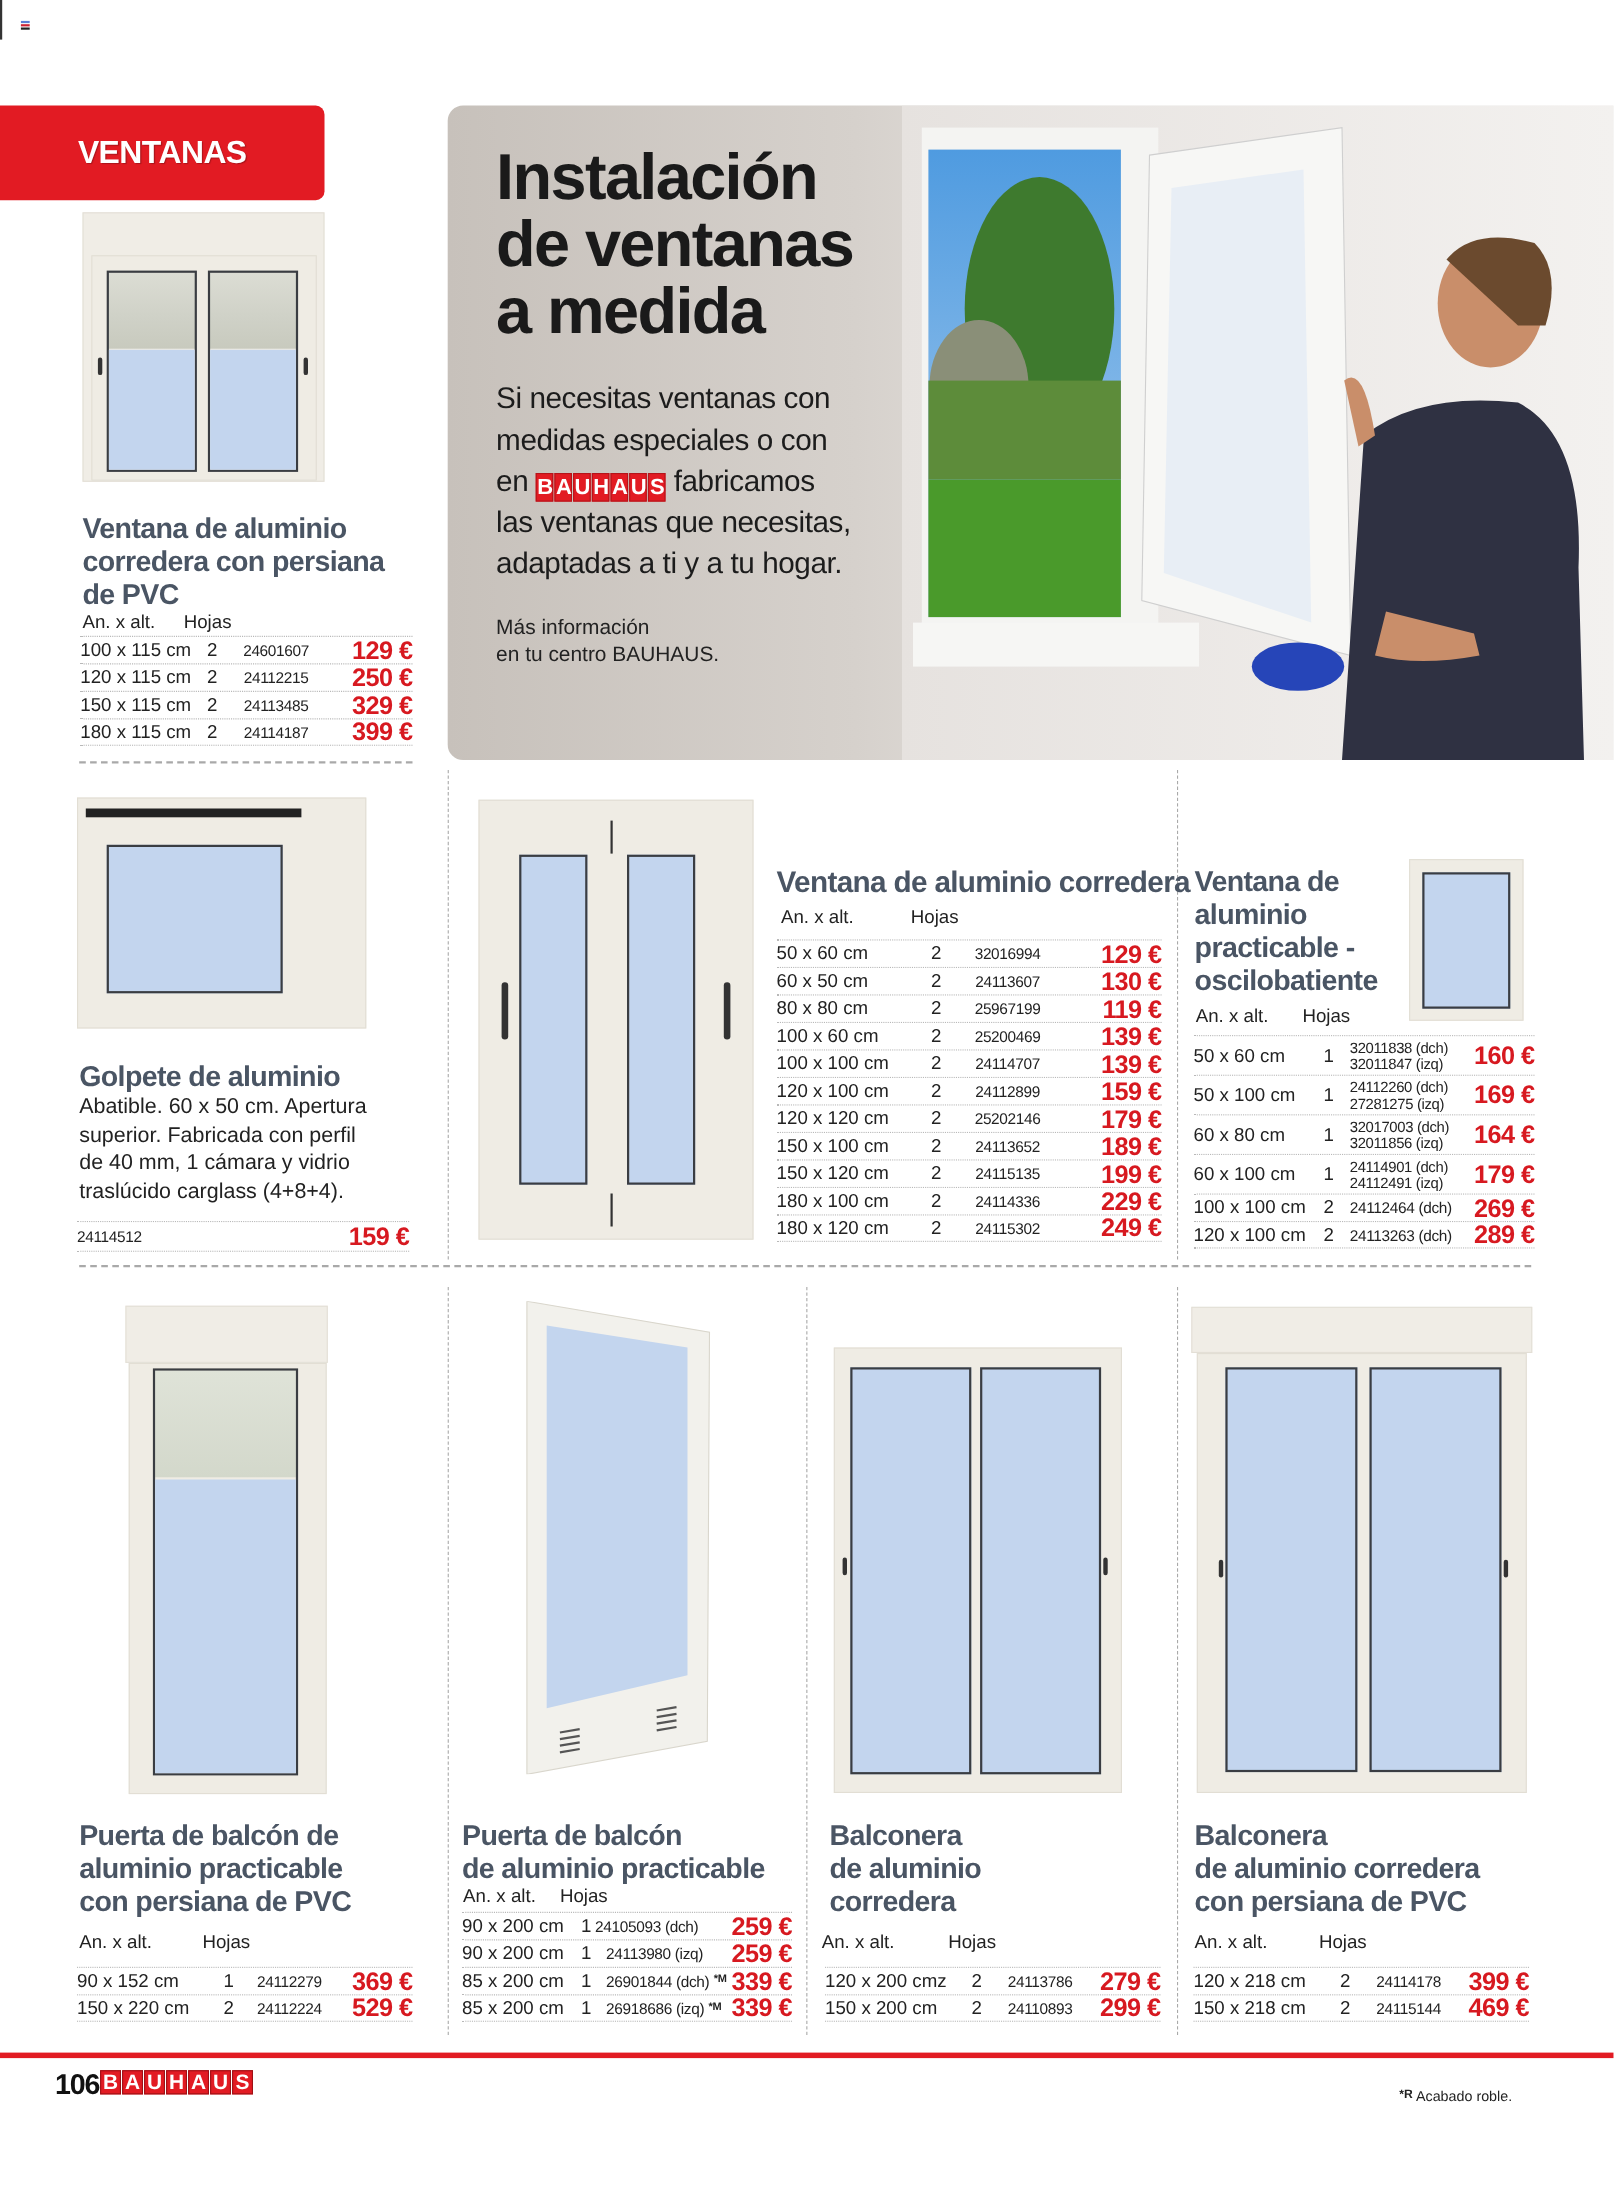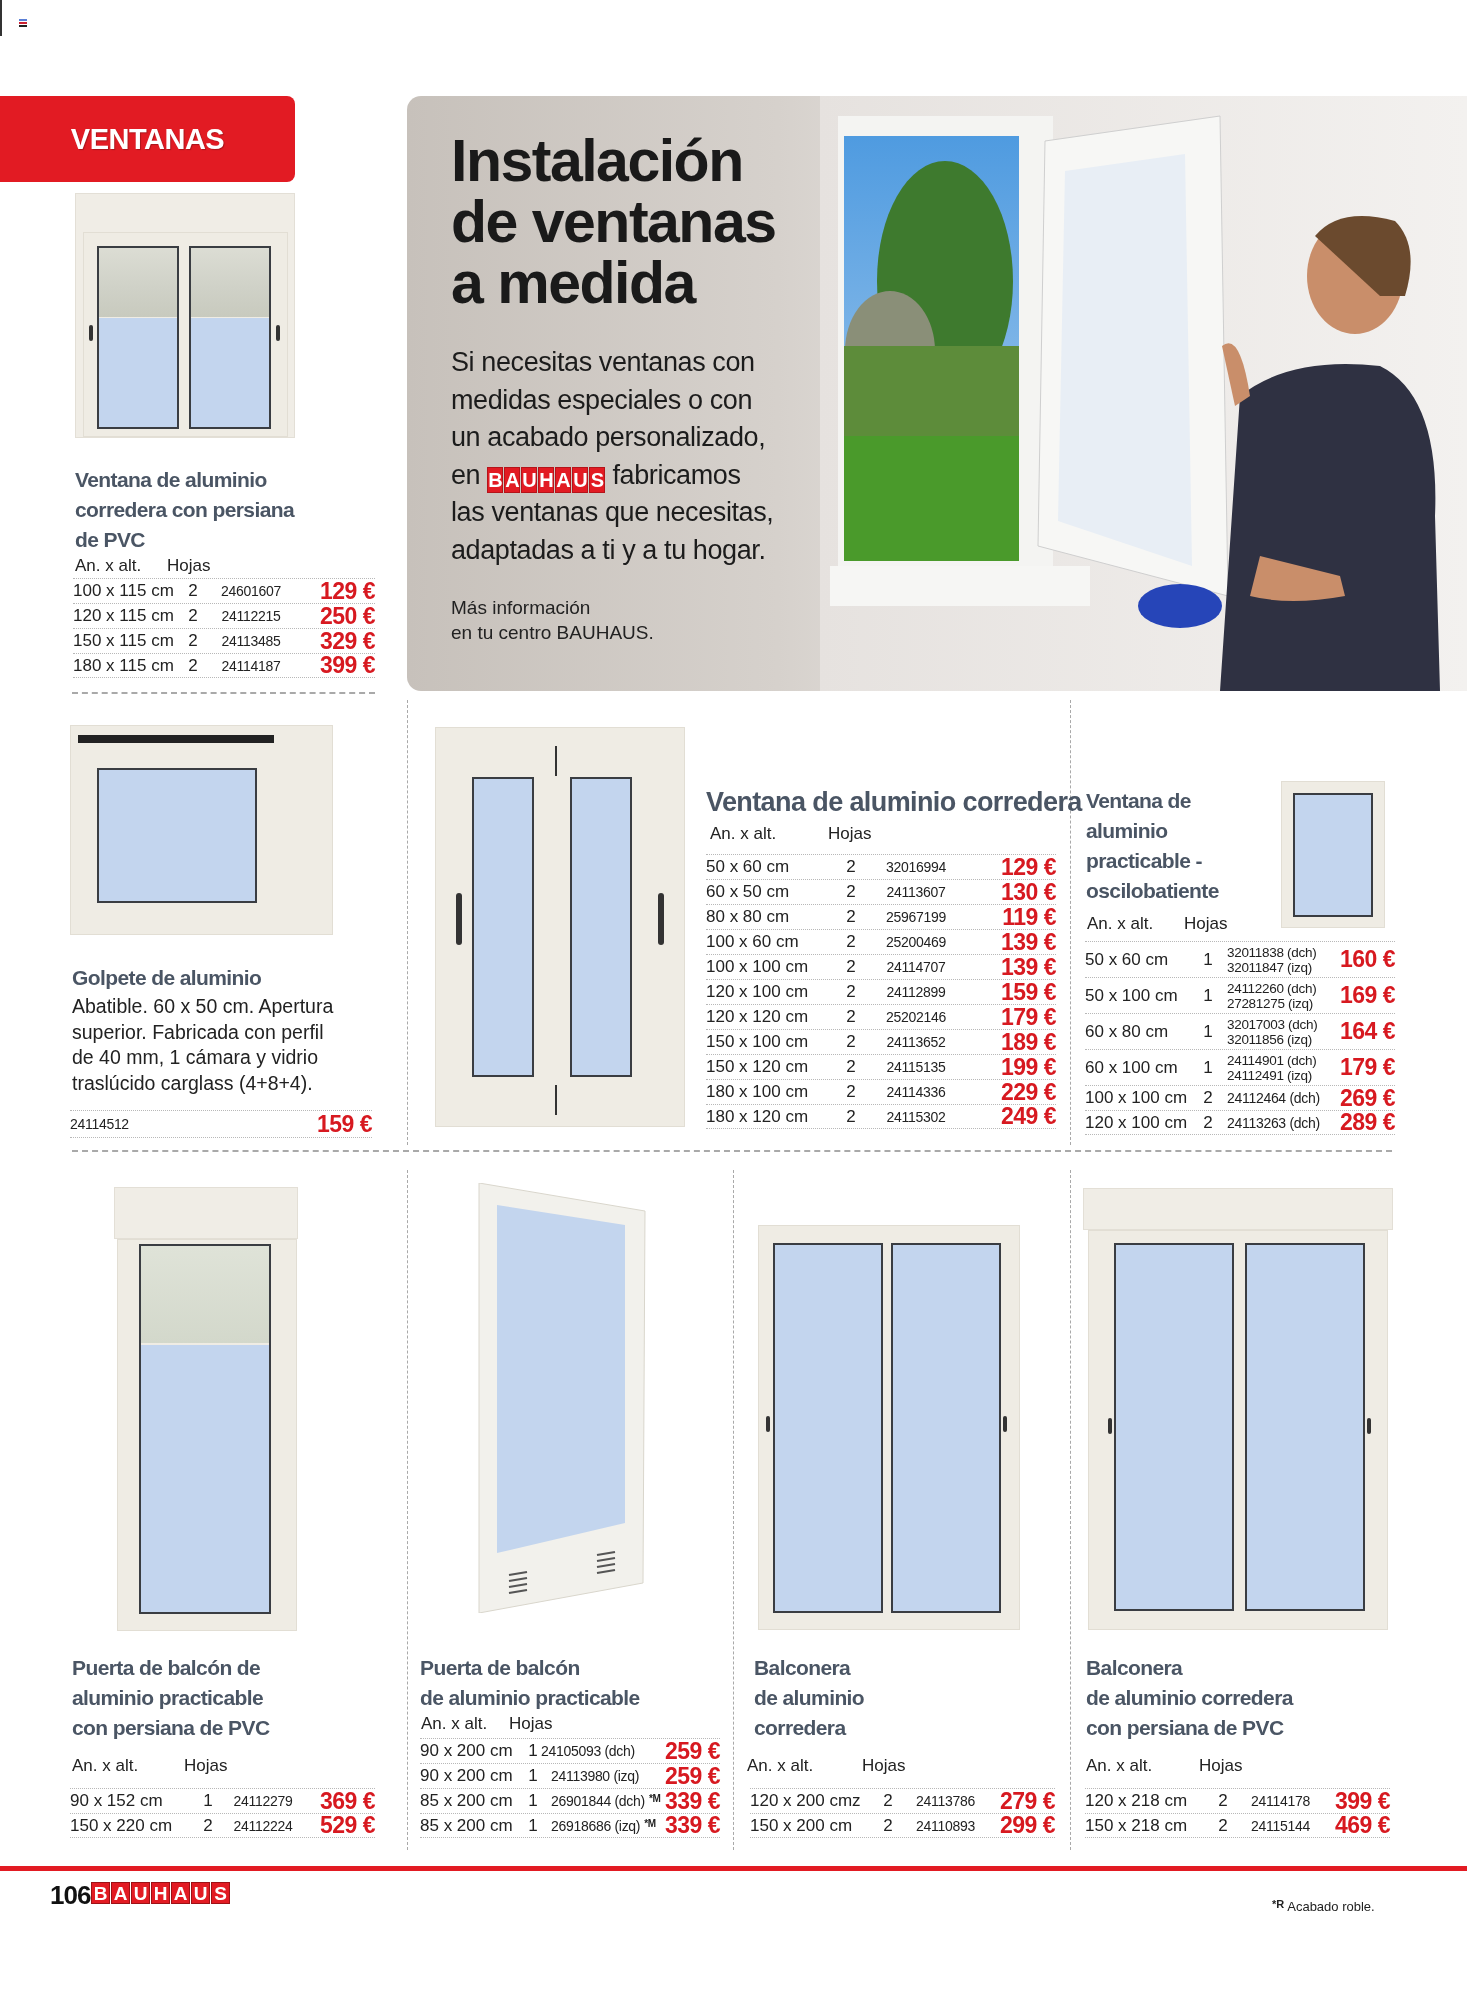--- a/index.html
+++ b/index.html
@@ -24,21 +24,21 @@
   .bauhaus-inline { display: inline-flex; gap: 1px; vertical-align: -3px; }
   .bauhaus-inline b { display: inline-block; background: #e21b23; color: #fff; font-size: 20px; line-height: 24px; width: 16px; text-align: center; font-weight: bold; border: 1px solid #b5141a; }
 
   .hero-photo { position: absolute; left: 413px; top: 0; width: 647px; height: 595px; }
 
   
   .hdash { position: absolute; height: 0; border-top: 2px dashed #a9a9a9; }
   .vdash { position: absolute; width: 0; border-left: 1px dashed #a9a9a9; }
 
   
-  .ptitle { position: absolute; font-weight: bold; color: #4a5564; font-size: 21px; line-height: 30px; letter-spacing: -0.6px; }
+  .ptitle { position: absolute; font-weight: bold; color: #4a5564; font-size: 26px; line-height: 30px; letter-spacing: -0.6px; }
   .thead { position: absolute; font-size: 17px; color: #222; }
   .thead span { display: inline-block; }
   .ptable { position: absolute; }
   .prow { display: flex; align-items: center; border-top: 1px dotted #b8b8b8; height: 25px; font-size: 17px; color: #222; }
   .prow:last-child { border-bottom: 1px dotted #b8b8b8; }
   .prow .c-size { white-space: nowrap; }
   .prow .c-hojas { text-align: center; }
   .prow .c-ref { font-size: 14px; white-space: nowrap; letter-spacing: -0.3px; }
   .prow .c-price { margin-left: auto; color: #d71920; font-weight: bold; font-size: 23px; letter-spacing: -0.5px; white-space: nowrap; }
   .prow .c-ref .sup { font-size: 10px; vertical-align: 4px; font-weight: bold; margin-left: 4px; }
@@ -80,21 +80,20 @@
 <div class="hero">
   <div class="hero-text">
     <div class="hero-title">
       <div>Instalación</div>
       <div>de ventanas</div>
       <div>a medida</div>
     </div>
     <div class="hero-body">
       <div>Si necesitas ventanas con</div>
       <div>medidas especiales o con</div>
-      <div>un acabado personalizado,</div>
       <div>
         <span>en</span>
         <span class="bauhaus-inline">
           <b>B</b>
             <b>A</b>
             <b>U</b>
             <b>H</b>
             <b>A</b>
             <b>U</b>
             <b>S</b>

